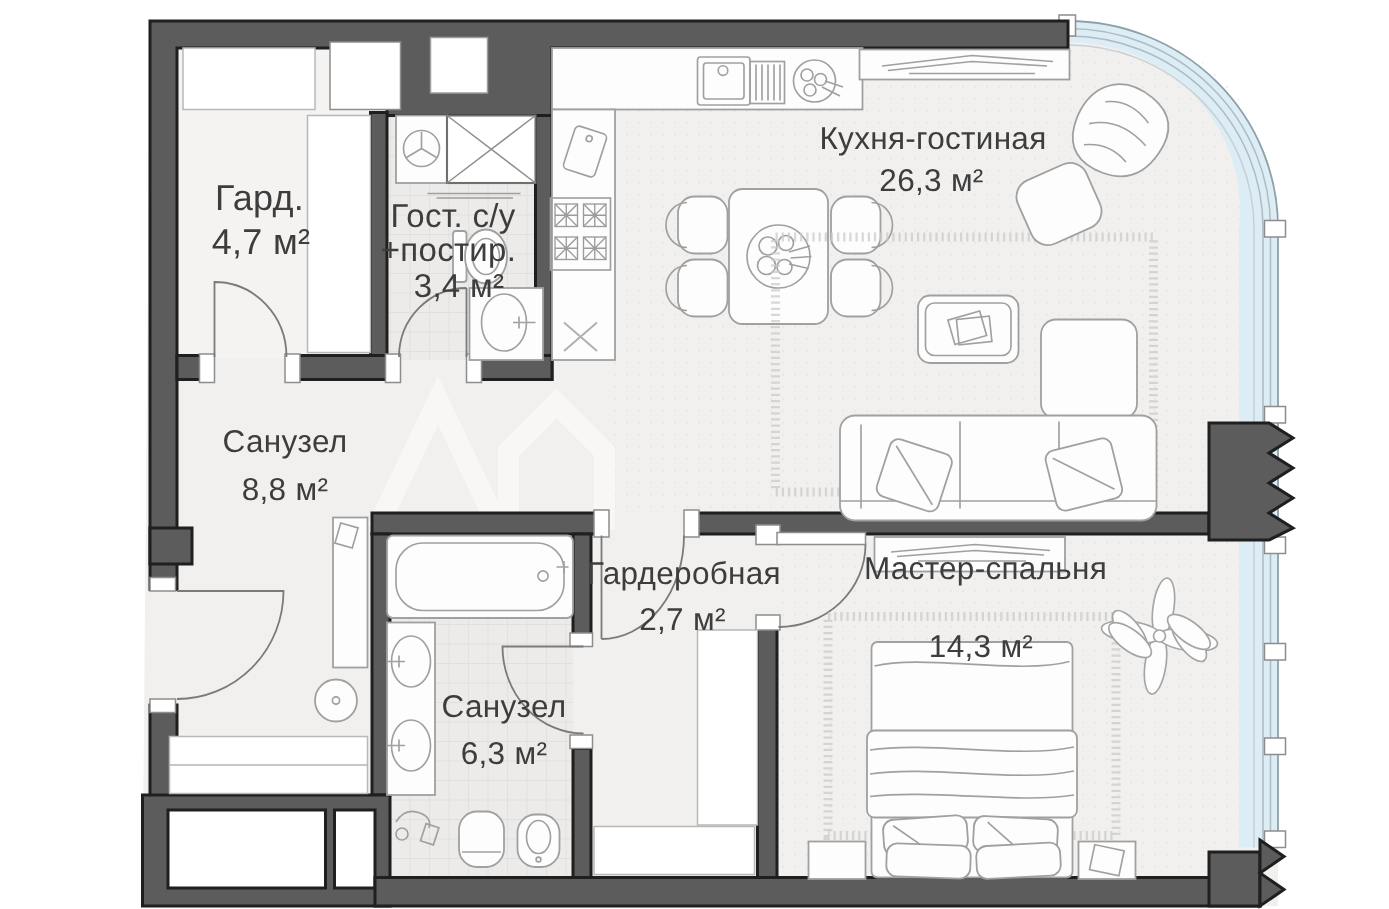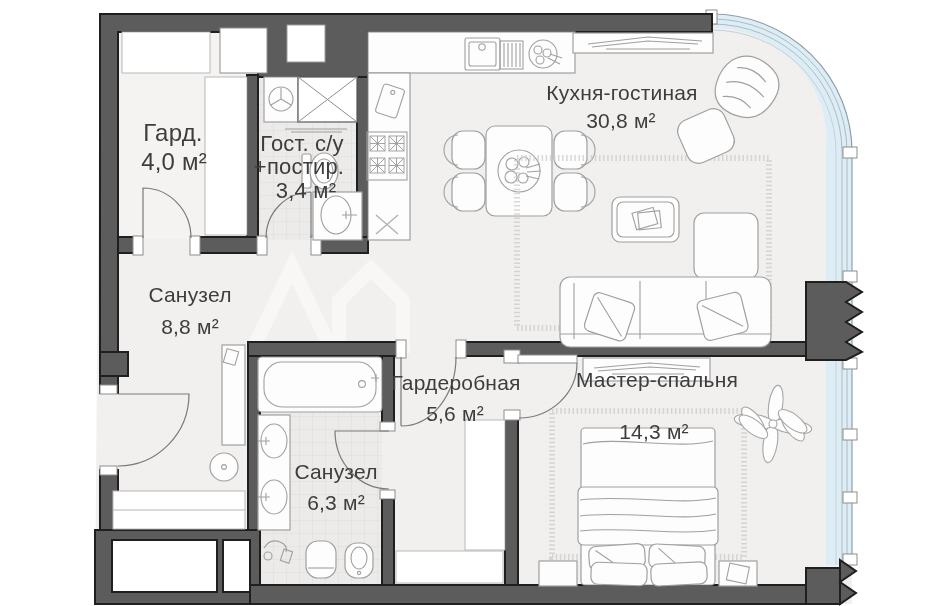--- a/index.html
+++ b/index.html
@@ -334,28 +334,28 @@
       <ellipse cx="787" cy="438" rx="7" ry="17" transform="rotate(-37 773 424)"></ellipse>
       <ellipse cx="759" cy="438" rx="17" ry="7" transform="rotate(37 773 424)"></ellipse>
       <ellipse cx="787" cy="410" rx="17" ry="7" transform="rotate(37 773 424)"></ellipse>
       <circle cx="773" cy="424" r="4"></circle>
     </g>
   </g>
 </svg>
 
 <div class="labels">
   <div class="n20" style="left:173px;top:133px">Гард.</div>
-  <div class="n20" style="left:174px;top:162px">4,0 м²</div>
+  <div class="n20" style="left:174px;top:162px">4,7 м²</div>
   <div class="n19" style="left:302px;top:144px">Гост. с/у</div>
   <div class="n19" style="left:299px;top:167px">+постир.</div>
   <div class="n19" style="left:306px;top:191px">3,4 м²</div>
   <div class="n21" style="left:622px;top:93px">Кухня-гостиная</div>
-  <div class="n21" style="left:621px;top:121px">30,8 м²</div>
+  <div class="n21" style="left:621px;top:121px">26,3 м²</div>
   <div class="n21" style="left:190px;top:295px">Санузел</div>
   <div class="n21" style="left:190px;top:327px">8,8 м²</div>
   <div class="n21" style="left:456px;top:383px">Гардеробная</div>
-  <div class="n21" style="left:455px;top:414px">5,6 м²</div>
+  <div class="n21" style="left:455px;top:414px">2,7 м²</div>
   <div class="n21" style="left:336px;top:472px">Санузел</div>
   <div class="n21" style="left:336px;top:503px">6,3 м²</div>
   <div class="n21" style="left:657px;top:380px">Мастер-спальня</div>
   <div class="n21" style="left:654px;top:432px">14,3 м²</div>
 </div>
 </div>
 
 </body></html>

